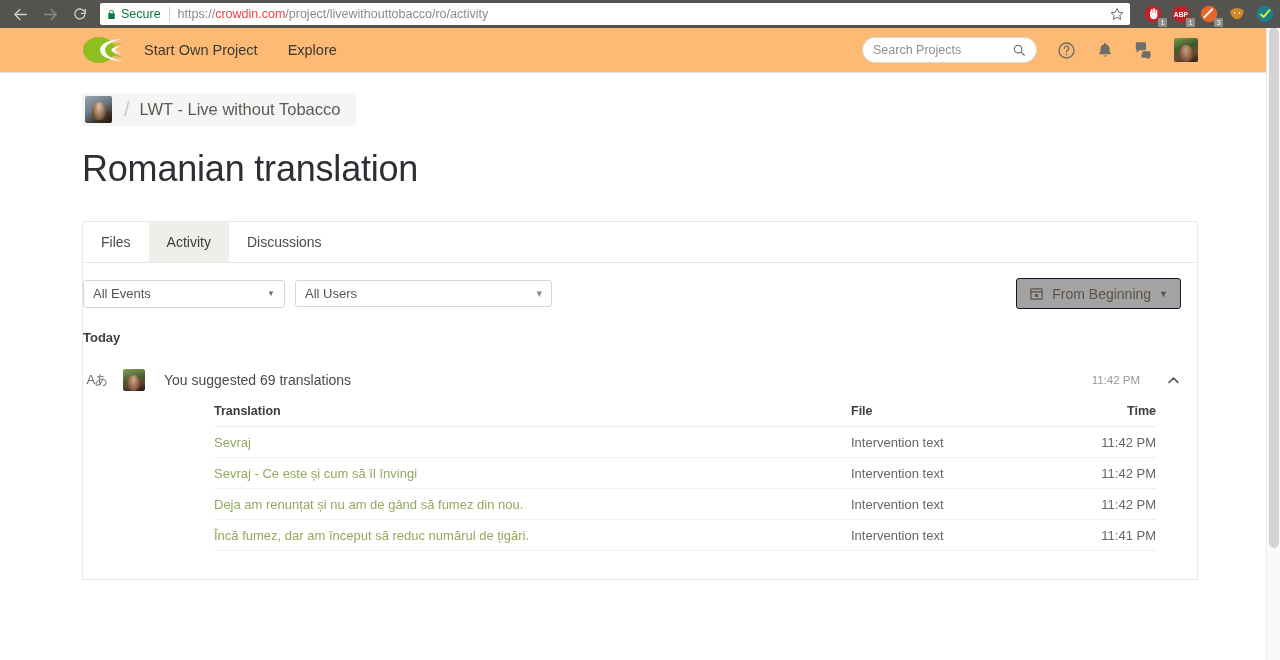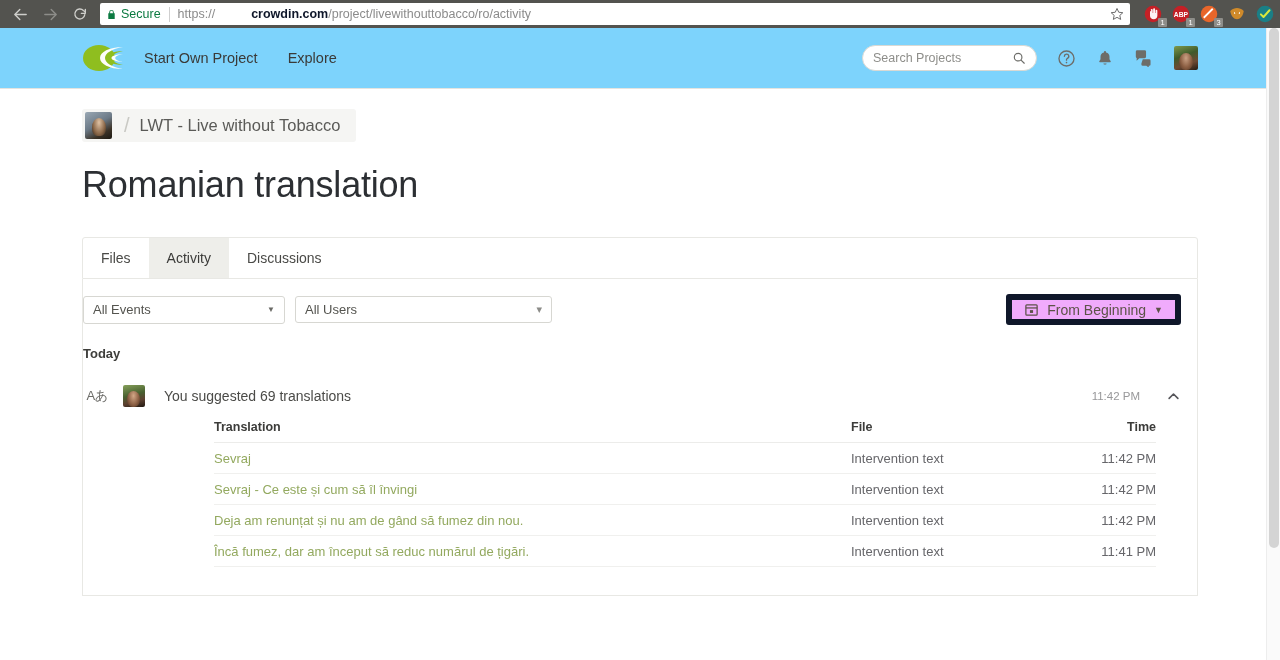--- a/index.html
+++ b/index.html
@@ -51,42 +51,42 @@
     margin: 0 8px; flex: none;
   }
   .url {
     font-size: 12.5px;
     color: #8b8b8b;
     white-space: nowrap;
     overflow: hidden;
     flex: 1;
     min-width: 0;
   }
-  .url b { color: #0f172a; font-weight: 700; padding-left: 36px; }
+  .url b { color: #ef4444; font-weight: 400; }
   .star-icon { color: #6b6b6b; flex: none; margin-left: 6px; display:flex; }
 
   .ext-bar { display: flex; align-items: center; gap: 10px; padding-left: 6px; flex: none; }
   .ext { position: relative; width: 18px; height: 18px; }
   .ext-badge {
     position: absolute;
     right: -5px; bottom: -4px;
     background: #8d8d89;
     color: #fff;
     font-size: 7.5px;
     line-height: 9px;
     min-width: 9px;
     text-align: center;
     border-radius: 1px;
     padding: 0 1px;
   }
 
   
   .site-header {
-    height: 61px;
-    background: #7dd3fc;
+    height: 45px;
+    background: #fdba74;
     border-bottom: 1px solid #e4e4e0;
     display: flex;
     align-items: center;
     padding: 0 82px;
   }
   .logo { width: 42px; height: 30px; flex: none; margin-right: 20px; }
   .nav-link {
     font-size: 14.5px;
     color: #3a3a38;
     margin-right: 30px;
@@ -205,23 +205,23 @@
     white-space: nowrap;
   }
   .select.events { width: 202px; justify-content: space-between; }
   .select.users  { width: 257px; justify-content: space-between; height: 27px; }
   .caret-sm { font-size: 8px; color: #6a6a66; }
   .caret-thin { color: #8c8c88; font-size: 11px; }
 
   .date-btn {
     margin-left: auto;
     height: 31px;
-    border: 6px solid #0f172a;
+    border: 1px solid #0f172a;
     border-radius: 3px;
-    background: #f0abfc;
+    background: #a3a3a3;
     display: flex; align-items: center;
     gap: 8px;
     padding: 0 12px;
     font-size: 14px;
     color: #5c5248;
     white-space: nowrap;
   }
   .cal-icon { color: #5c5248; display: flex; }
 
   .today-divider {

